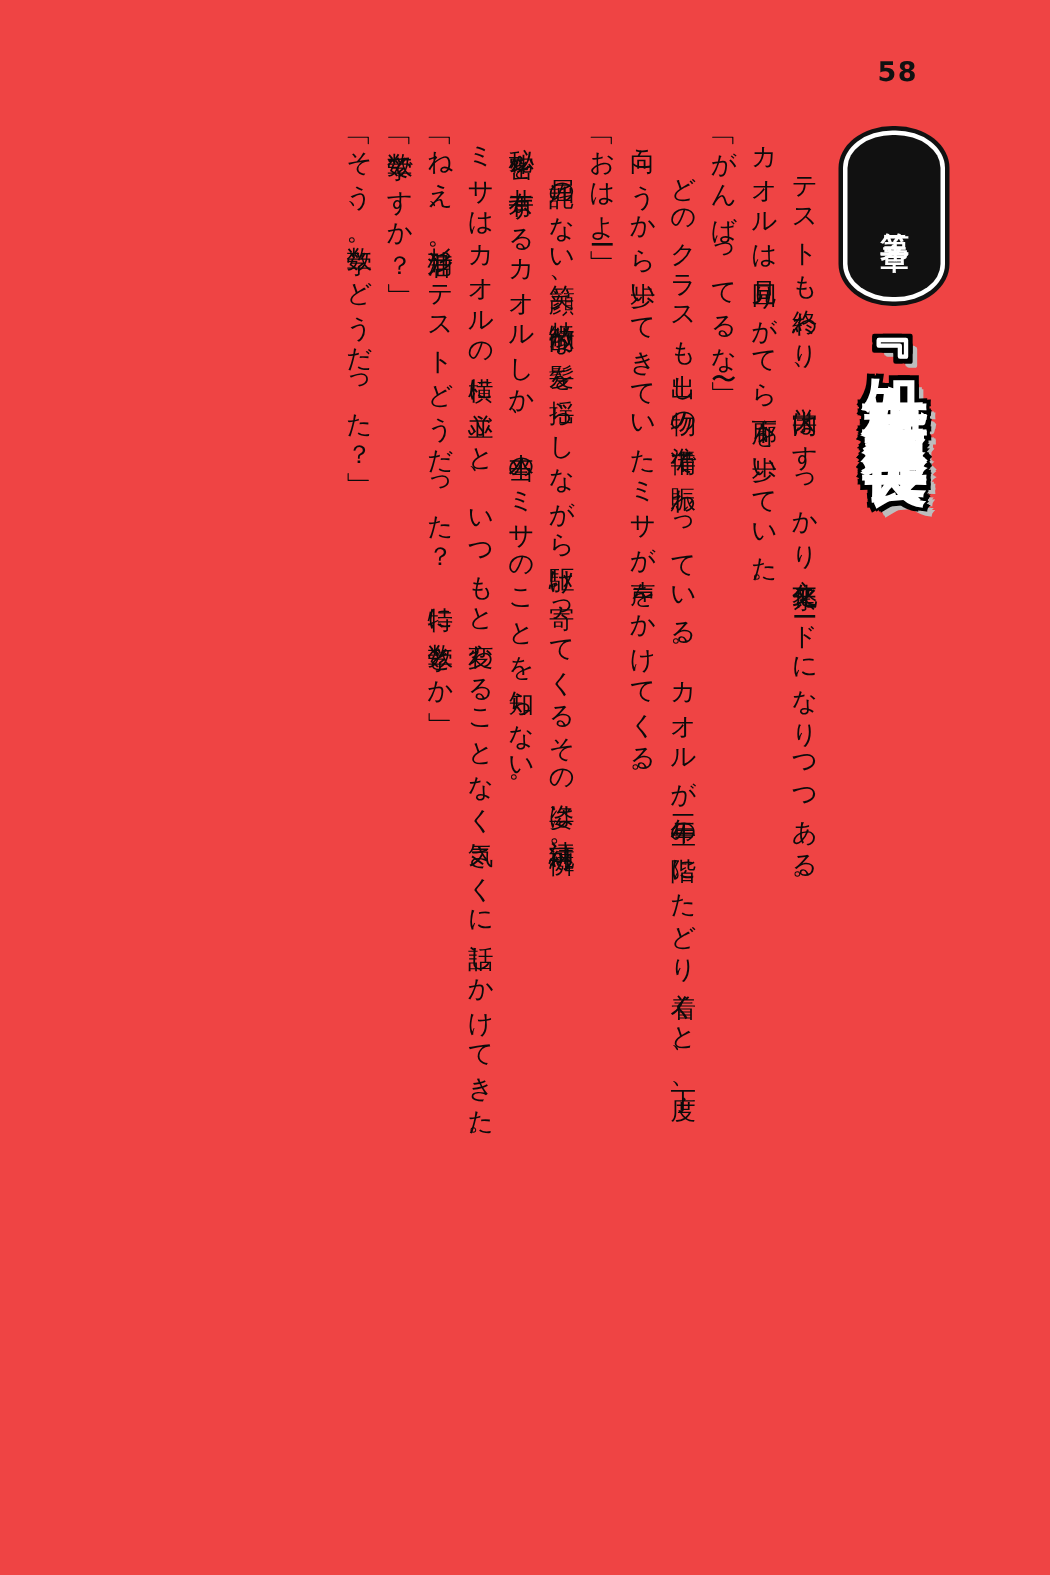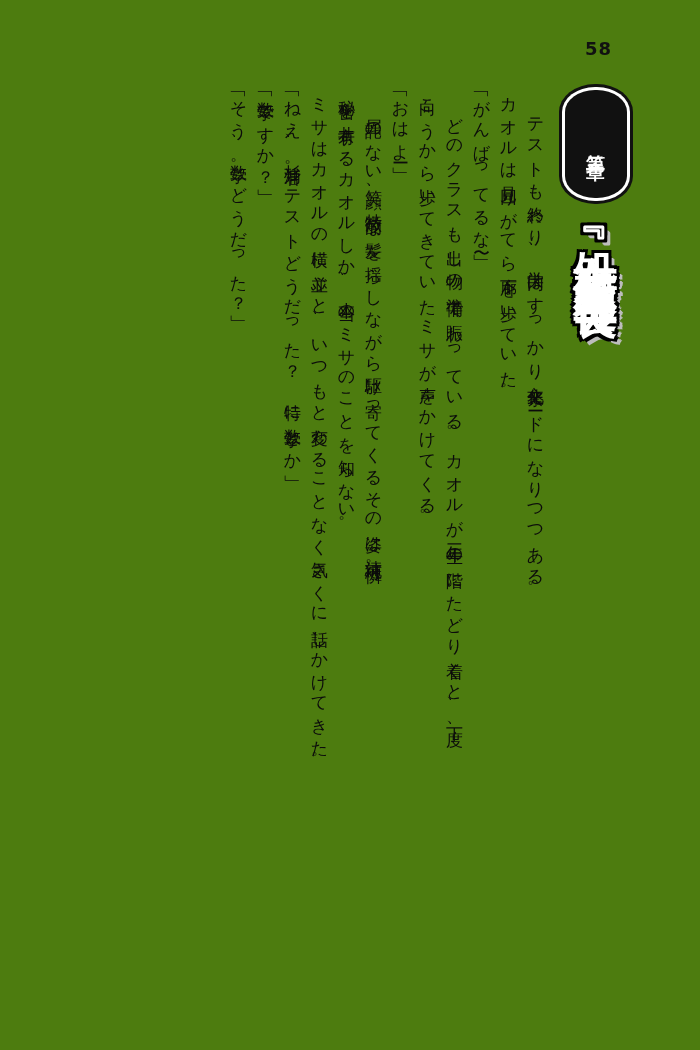--- a/index.html
+++ b/index.html
@@ -12,21 +12,21 @@
     height: 1050px;
     position: relative;
     font-family: "DejaVu Serif", "Liberation Serif", serif;
     color: #000000;
     overflow: hidden;
   }
 
   .page {
     position: absolute;
     inset: 0;
-    background: #4d7c0f;
+    background: #ef4444;
     padding-left: 38px;
   }
 
   
   .page-number {
     position: absolute;
     top: 38px;
     right: 88px;
     font-family: "DejaVu Sans", "Liberation Sans", sans-serif;
     font-size: 18px;

